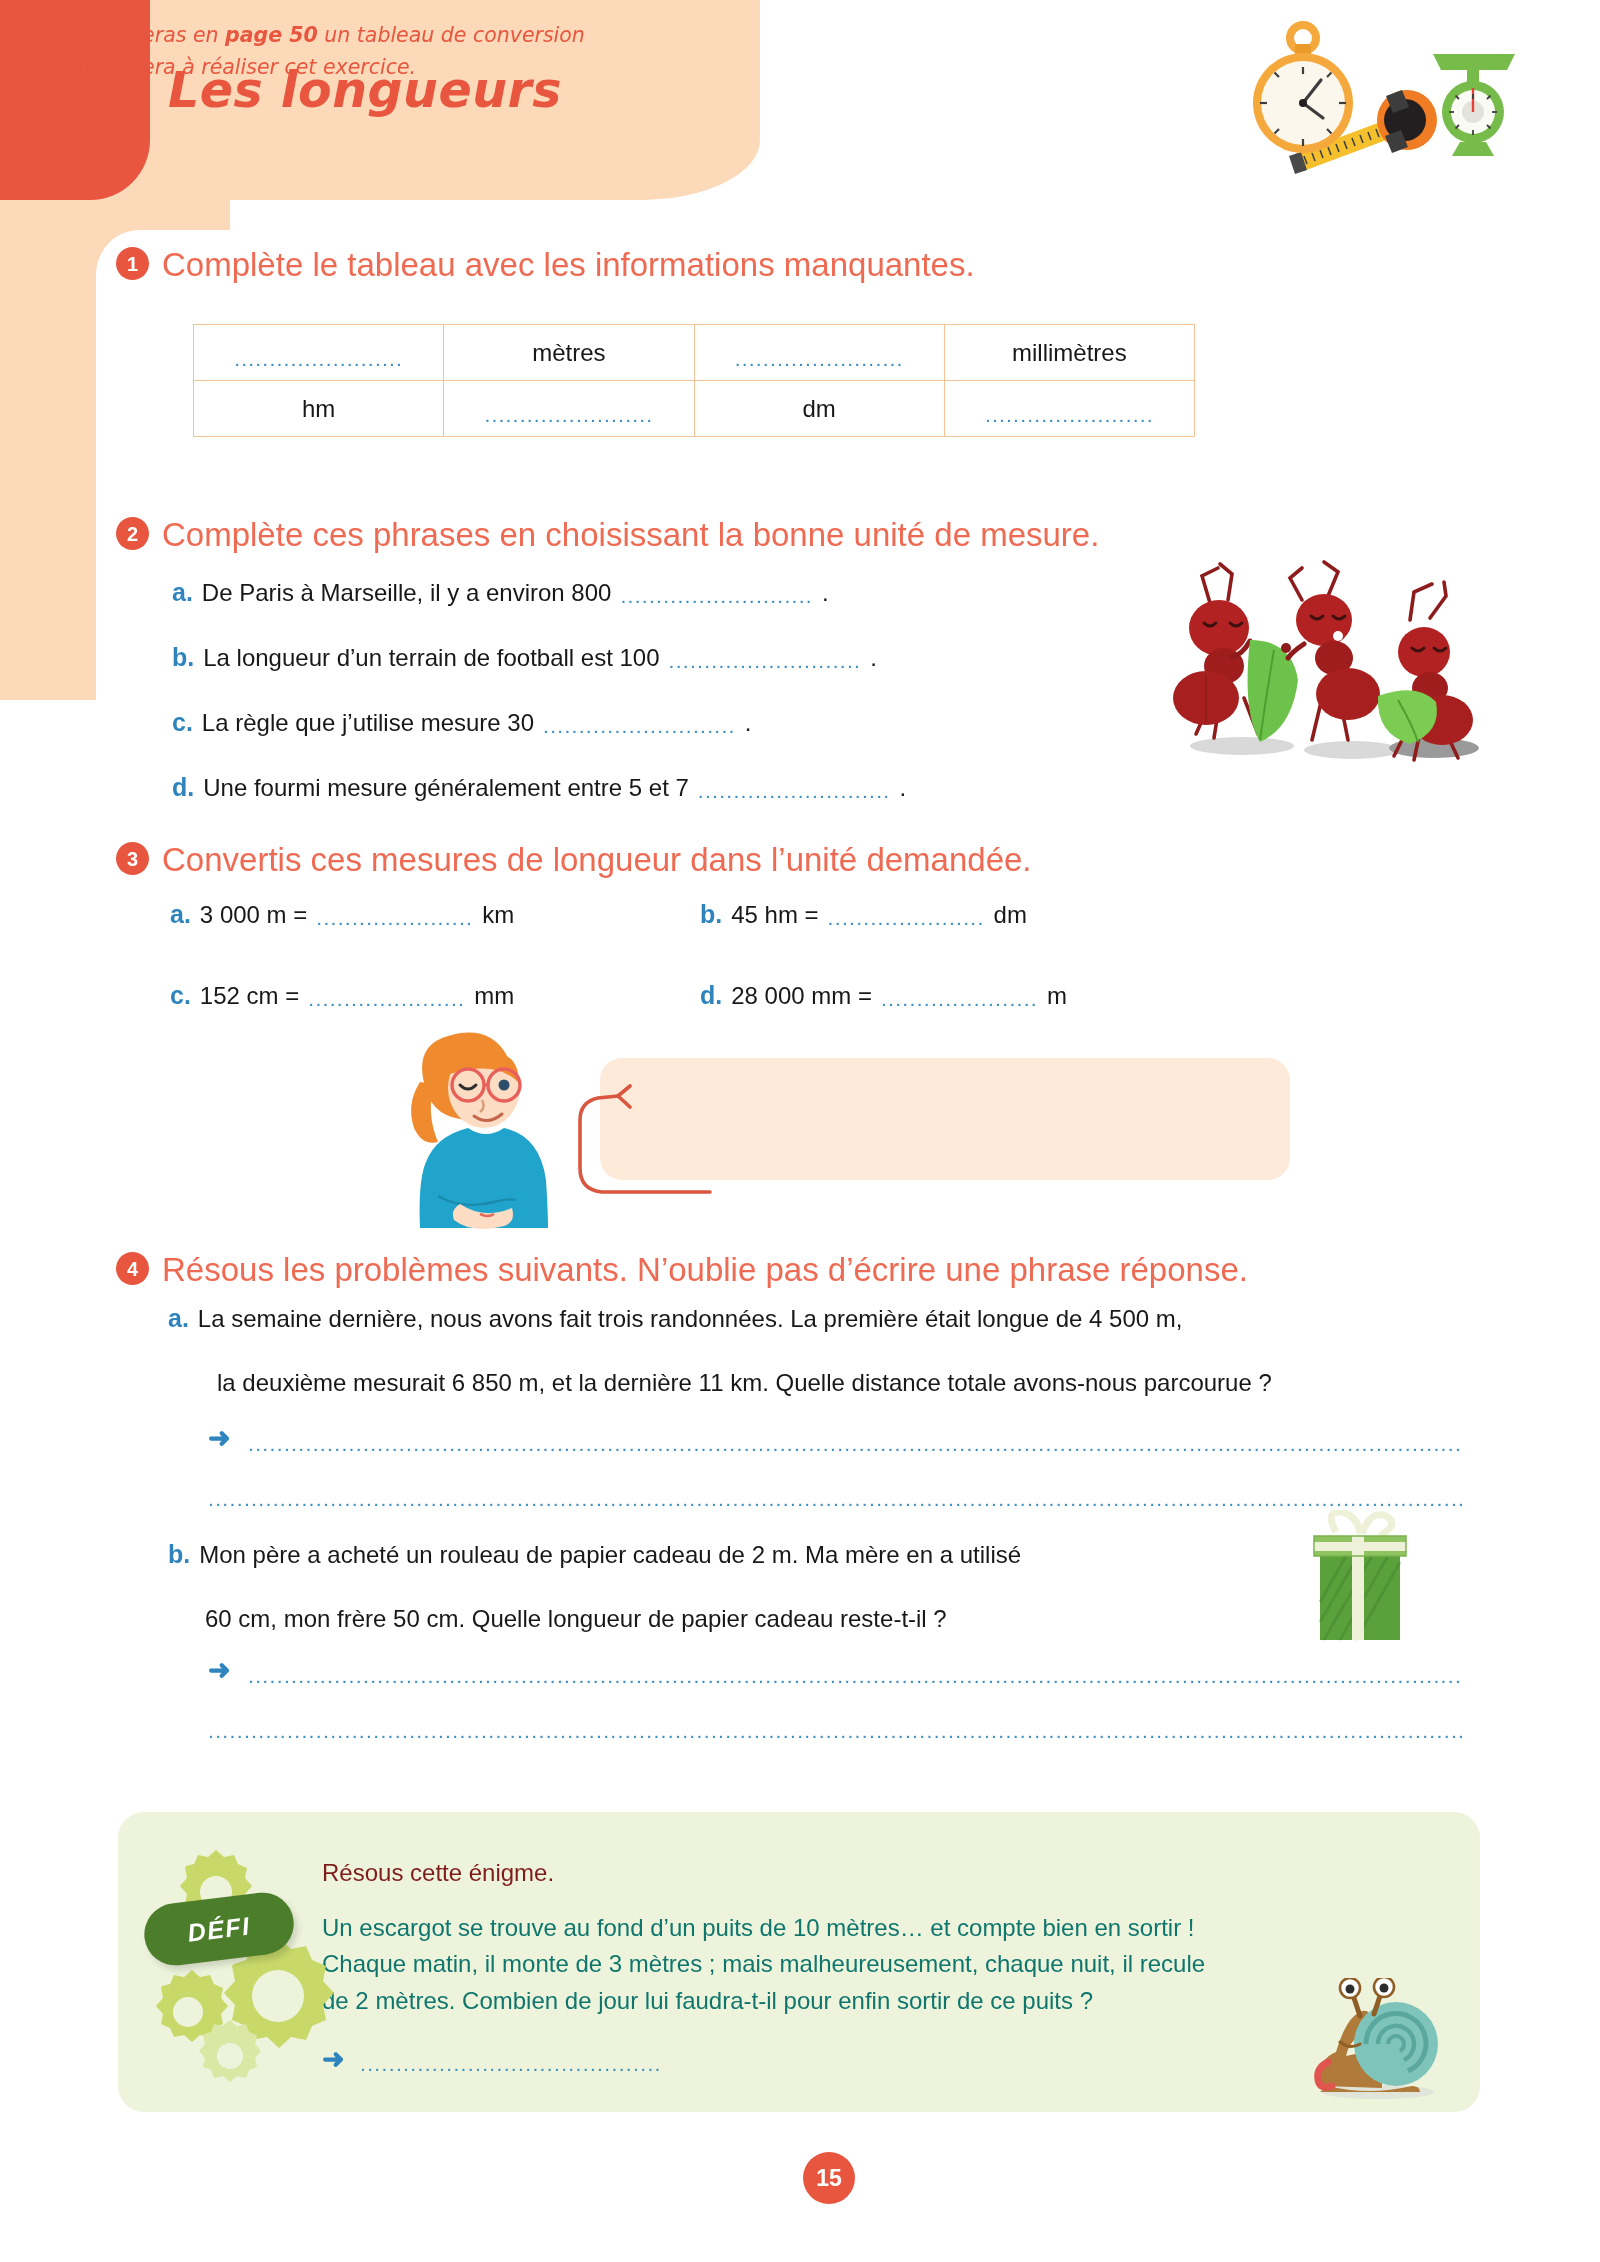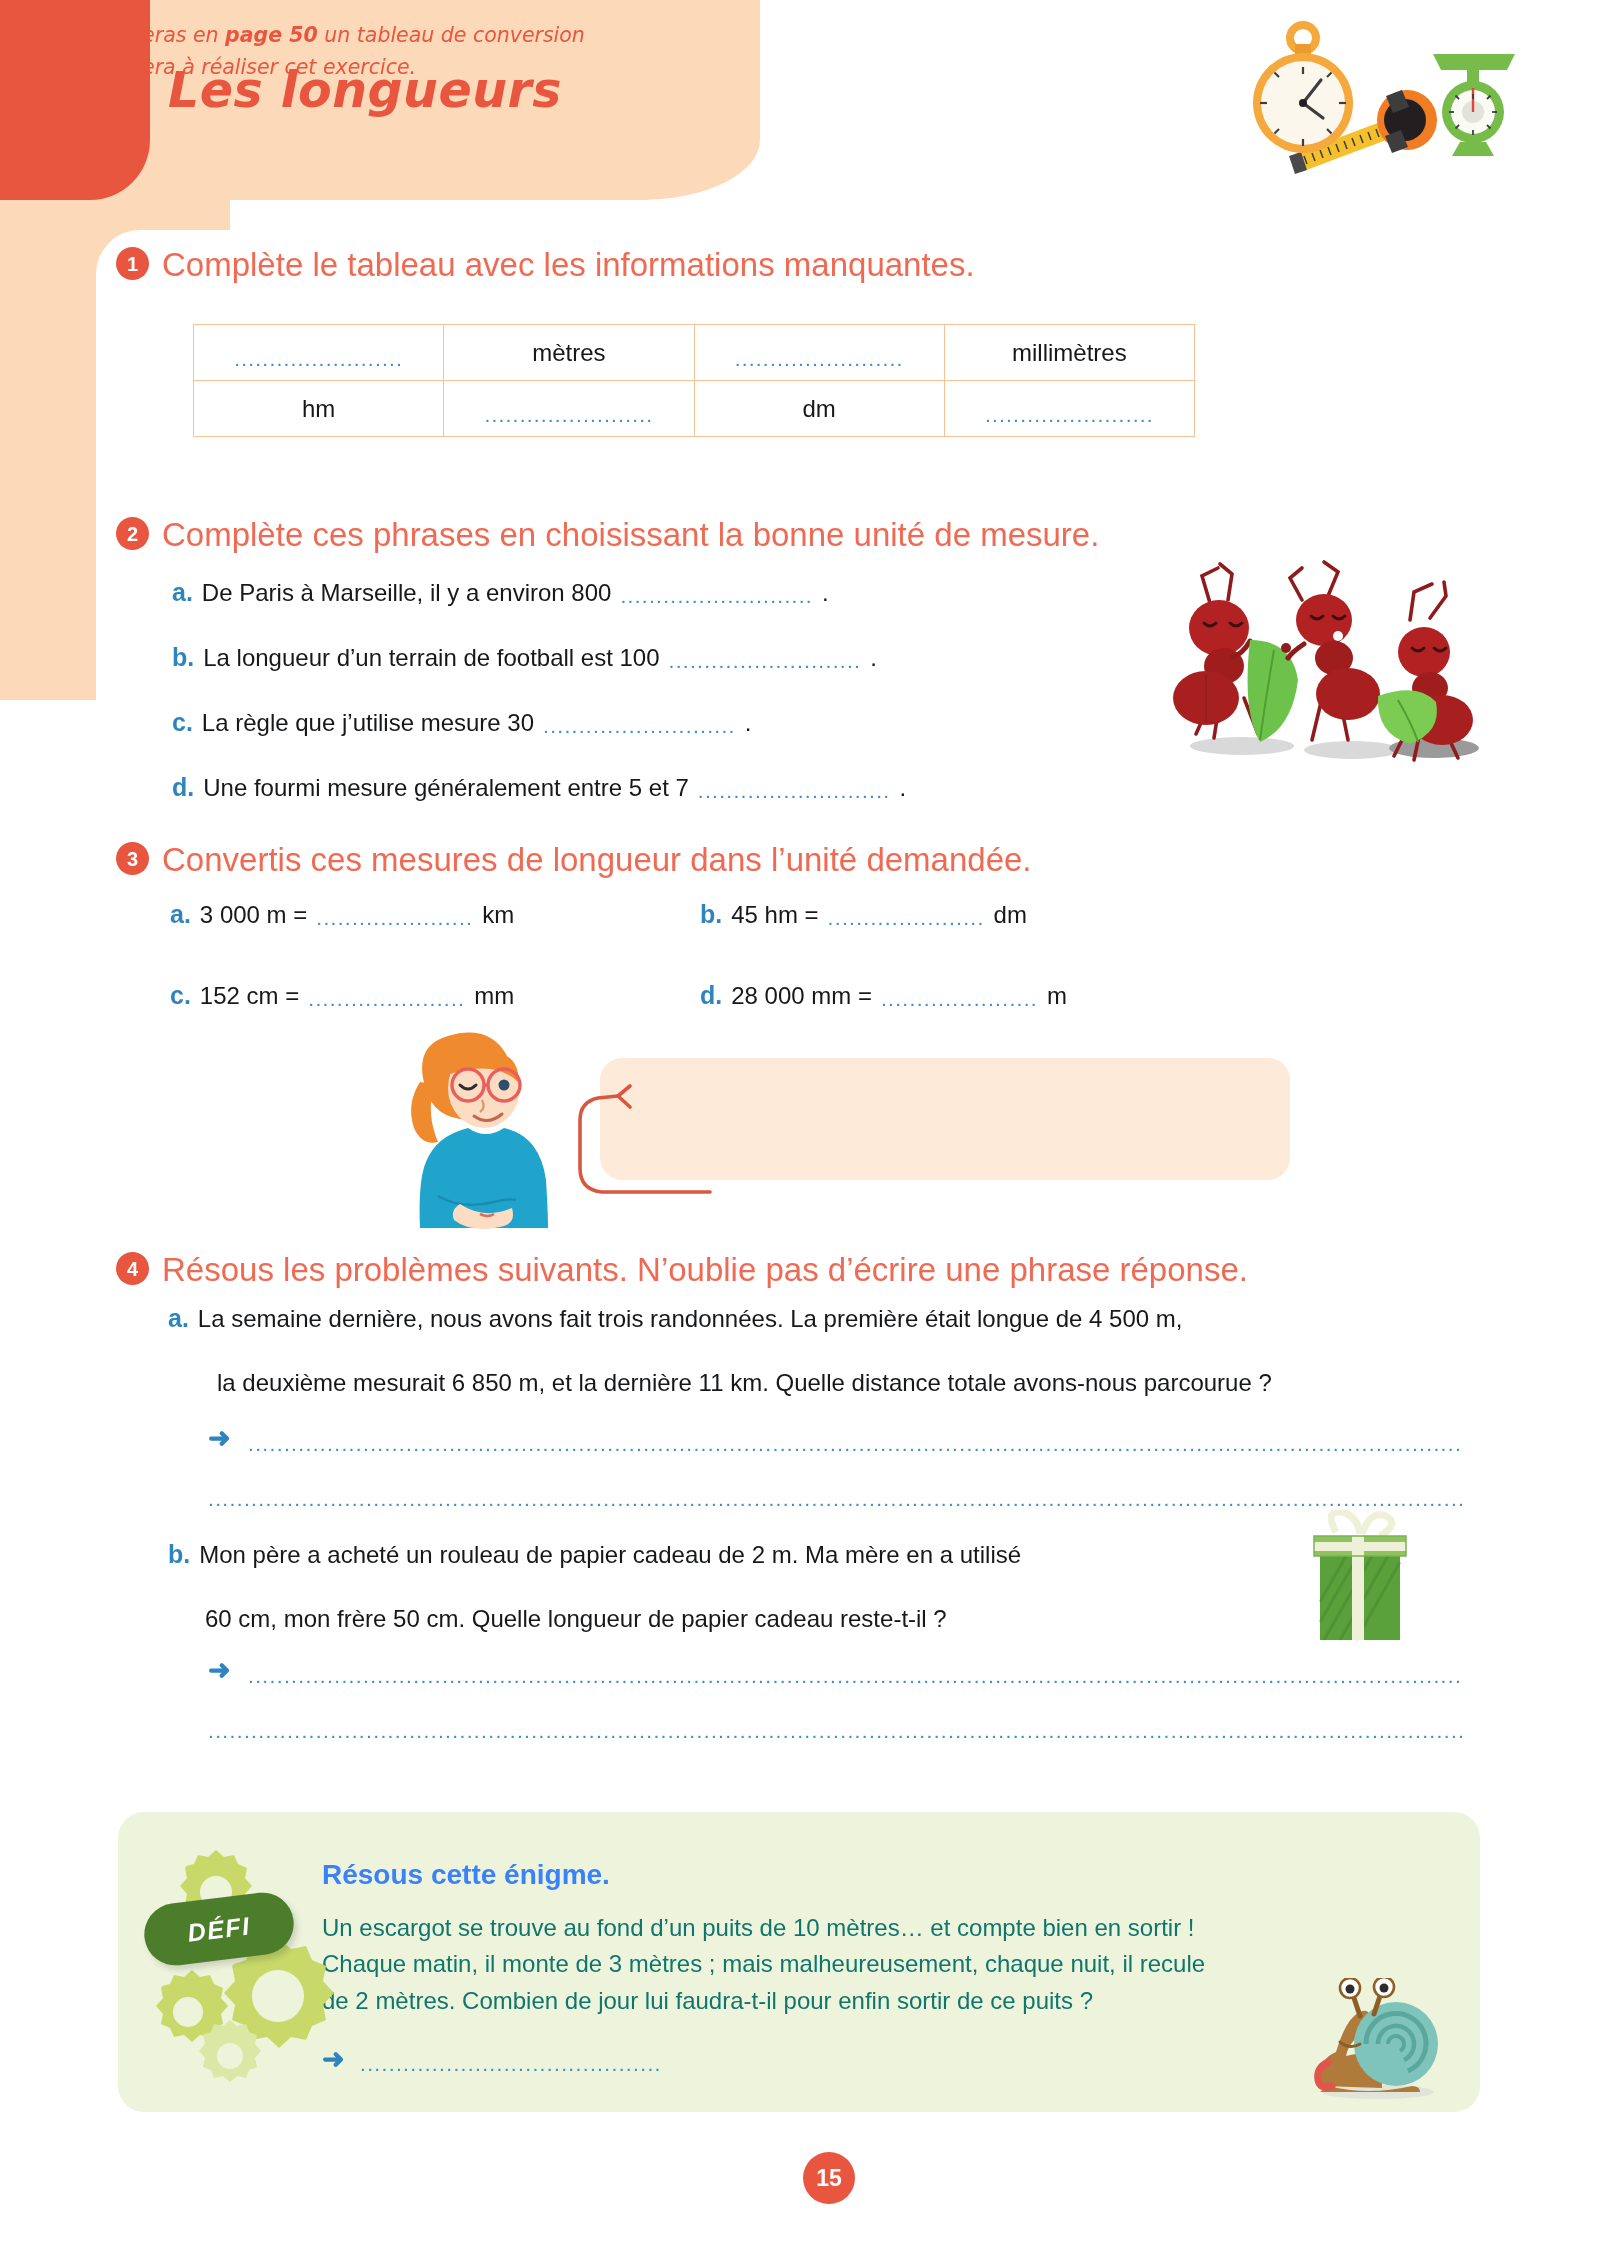--- a/index.html
+++ b/index.html
@@ -241,23 +241,22 @@
   .defi-badge span {
     color: #ffffff;
     font-size: 25px;
     font-weight: bold;
     font-style: italic;
     letter-spacing: 1.5px;
   }
   .defi-title {
     position: absolute;
     left: 322px; top: 1859px;
-    font-size: 28px;
-    color: #3b82f6;
-    font-weight: bold;
+    font-size: 24px;
+    color: #7f1d1d;
   }
   .defi-body {
     position: absolute;
     left: 322px; top: 1910px;
     width: 1080px;
     font-size: 24px;
     color: #0f766e;
     line-height: 1.52;
   }
   .defi-ans { position: absolute; left: 322px; top: 2046px; }

